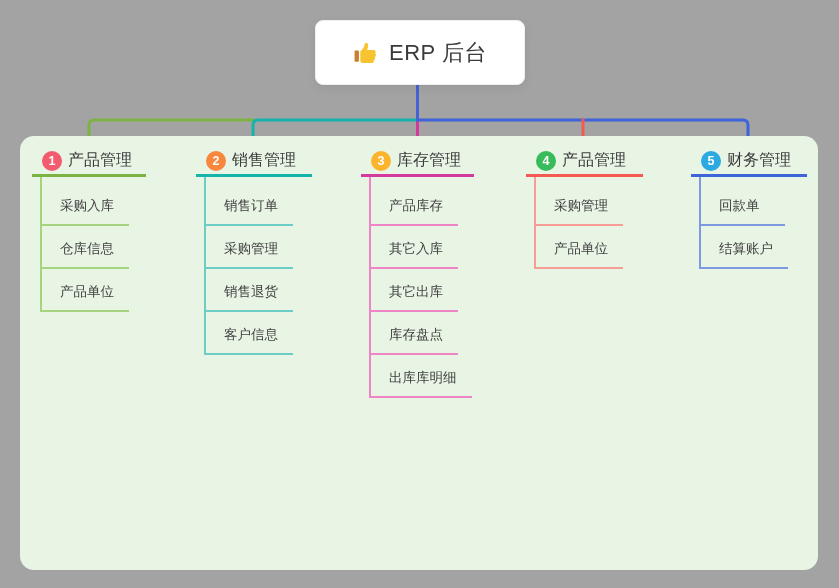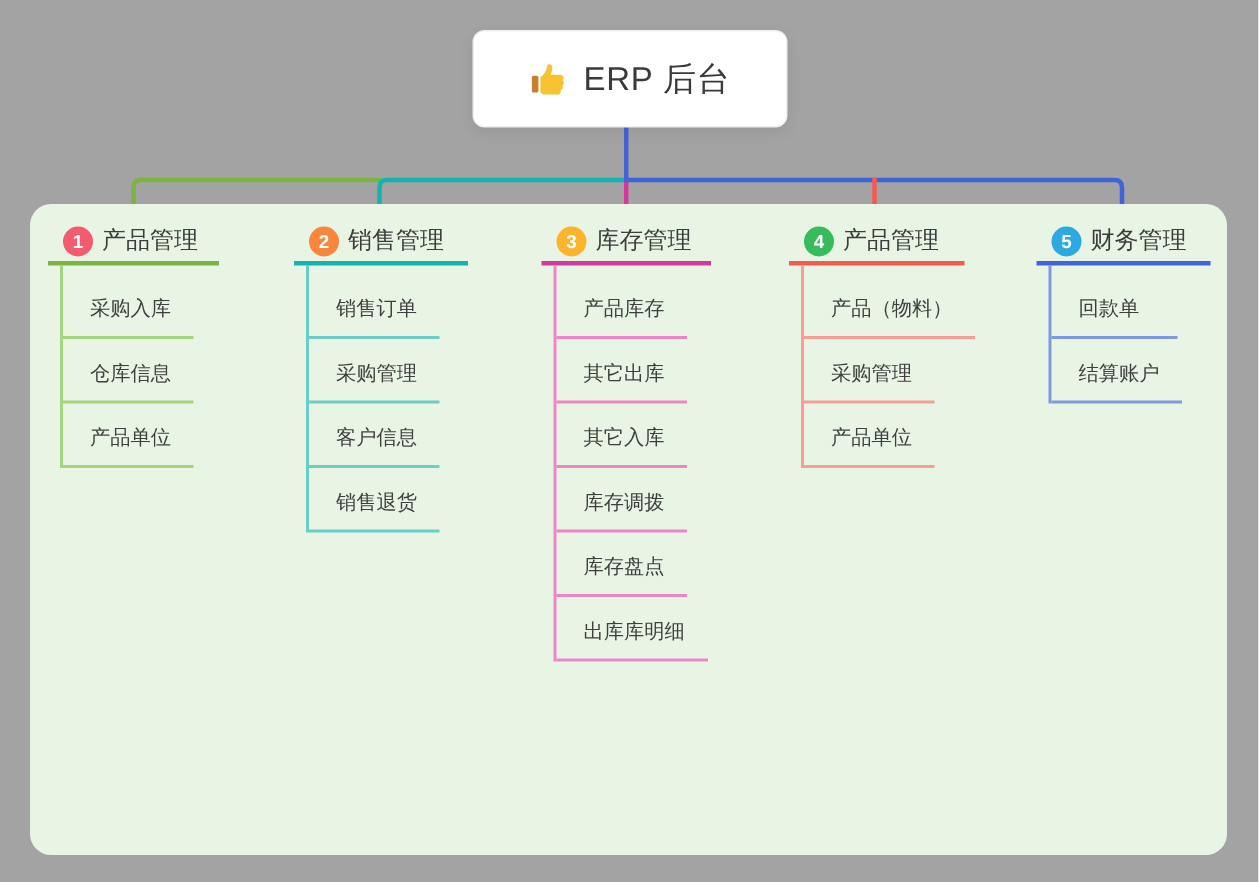--- a/index.html
+++ b/index.html
@@ -97,47 +97,45 @@
   </div>
 
   <div class="col col-2" style="--c: #16b3ac; --cl: #6cccc6; --badge: #f8863d;">
     <div class="topic">
       <span class="badge">2</span>
       <span class="topic-label">销售管理</span>
     </div>
     <div class="children">
       <div class="child">销售订单</div>
       <div class="child">采购管理</div>
+      <div class="child">销售退货</div>
       <div class="child">客户信息</div>
-      <div class="child">销售退货</div>
     </div>
   </div>
 
   <div class="col col-3" style="--c: #d43a9e; --cl: #ef85c5; --badge: #fcb42c;">
     <div class="topic">
       <span class="badge">3</span>
       <span class="topic-label">库存管理</span>
     </div>
     <div class="children">
       <div class="child">产品库存</div>
+      <div class="child">其它入库</div>
       <div class="child">其它出库</div>
-      <div class="child">其它入库</div>
-      <div class="child">库存调拨</div>
       <div class="child">库存盘点</div>
       <div class="child">出库库明细</div>
     </div>
   </div>
 
   <div class="col col-4" style="--c: #f45a52; --cl: #f79d96; --badge: #38bb5a;">
     <div class="topic">
       <span class="badge">4</span>
       <span class="topic-label">产品管理</span>
     </div>
     <div class="children">
-      <div class="child">产品（物料）</div>
       <div class="child">采购管理</div>
       <div class="child">产品单位</div>
     </div>
   </div>
 
   <div class="col col-5" style="--c: #3f63d8; --cl: #7f99e0; --badge: #2ca9e1;">
     <div class="topic">
       <span class="badge">5</span>
       <span class="topic-label">财务管理</span>
     </div>

